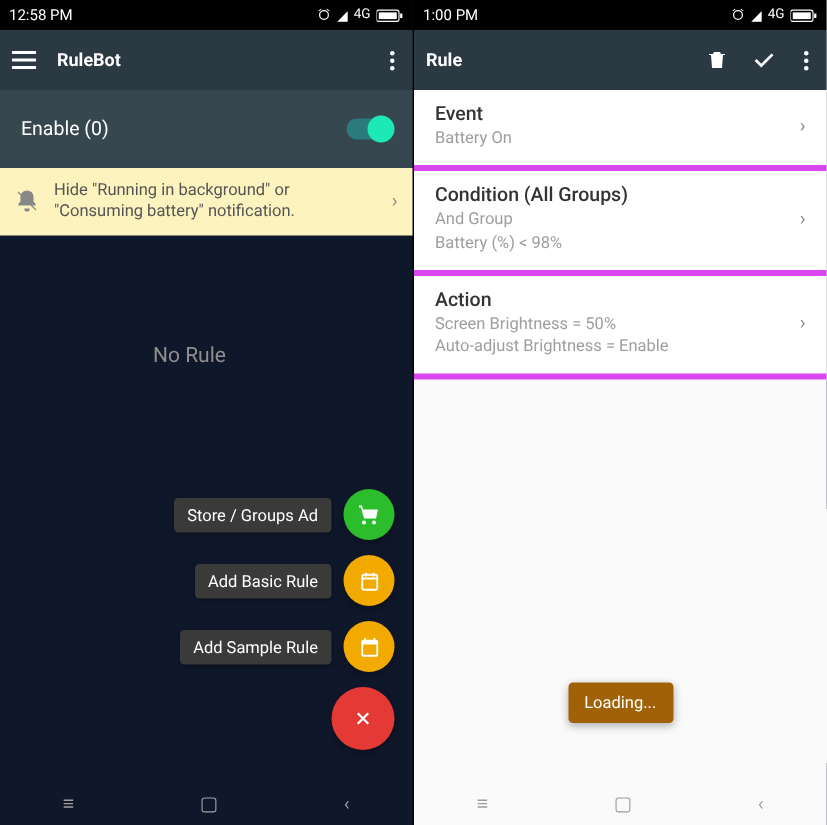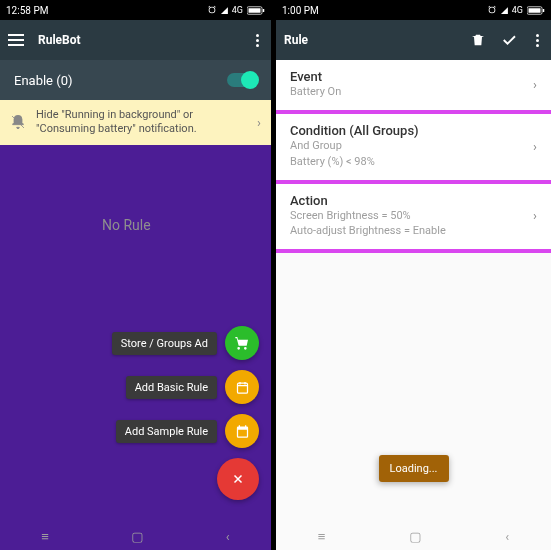--- a/index.html
+++ b/index.html
@@ -1,28 +1,28 @@
 <!DOCTYPE html>
 <html><head>
 <meta charset="utf-8">
 <style>
 *{margin:0;padding:0;box-sizing:border-box;font-family:Roboto,Arial,sans-serif;-webkit-font-smoothing:antialiased}
 body{width:551px;height:550px;background:#fff;display:flex;overflow:hidden}
 .screen{height:550px;position:relative;display:flex;flex-direction:column}
-.left{width:276px;border-right:5px solid #000000;background:#4c1d95}
+.left{width:276px;border-right:1px solid #000000;background:#0f172a}
 .right{width:275px;background:#fafafa}
 .statusbar{height:20px;background:#000;color:#fff;display:flex;align-items:center;justify-content:space-between;padding:0 6px;font-size:10px}
 .status-icons{display:flex;align-items:center;gap:4px;font-size:9px}
 .appbar{height:40px;background:#2b3a42;color:#fff;display:flex;align-items:center;padding:0 8px;gap:14px}
 .appbar .title{font-size:12px;font-weight:700;flex:1}
 .hamburger{width:16px;height:12px;display:flex;flex-direction:column;justify-content:space-between;cursor:pointer}
 .hamburger span{height:2px;background:#fff}
 .dots{display:flex;flex-direction:column;gap:2px;cursor:pointer;padding:4px}
 .dots span{width:3px;height:3px;border-radius:50%;background:#fff}
-.enable-row{background:#374750;color:#fff;height:40px;display:flex;align-items:center;padding:12px 14px;font-size:13px}
+.enable-row{background:#374750;color:#fff;height:52px;display:flex;align-items:center;padding:12px 14px;font-size:13px}
 .enable-row .label{flex:1}
 .switch{width:30px;height:14px;background:#2a7c7c;border-radius:8px;position:relative;cursor:pointer}
 .switch::after{content:"";position:absolute;right:-2px;top:-2px;width:18px;height:18px;border-radius:50%;background:#1de9b6}
 .notice{background:#fdf3bf;display:flex;align-items:center;padding:8px 10px;font-size:11px;color:#555;gap:10px}
 .notice .bell{width:16px;height:16px;color:#888}
 .notice .text{flex:1;line-height:1.3}
 .chev{color:#888;font-size:13px}
 .norule{color:#8e8e8e;font-size:14px;margin:72px 0 6px 102px}
 .fab-stack{position:absolute;right:12px;bottom:50px;display:flex;flex-direction:column;align-items:flex-end;gap:10px}
 .fab-row{display:flex;align-items:center;gap:8px}

